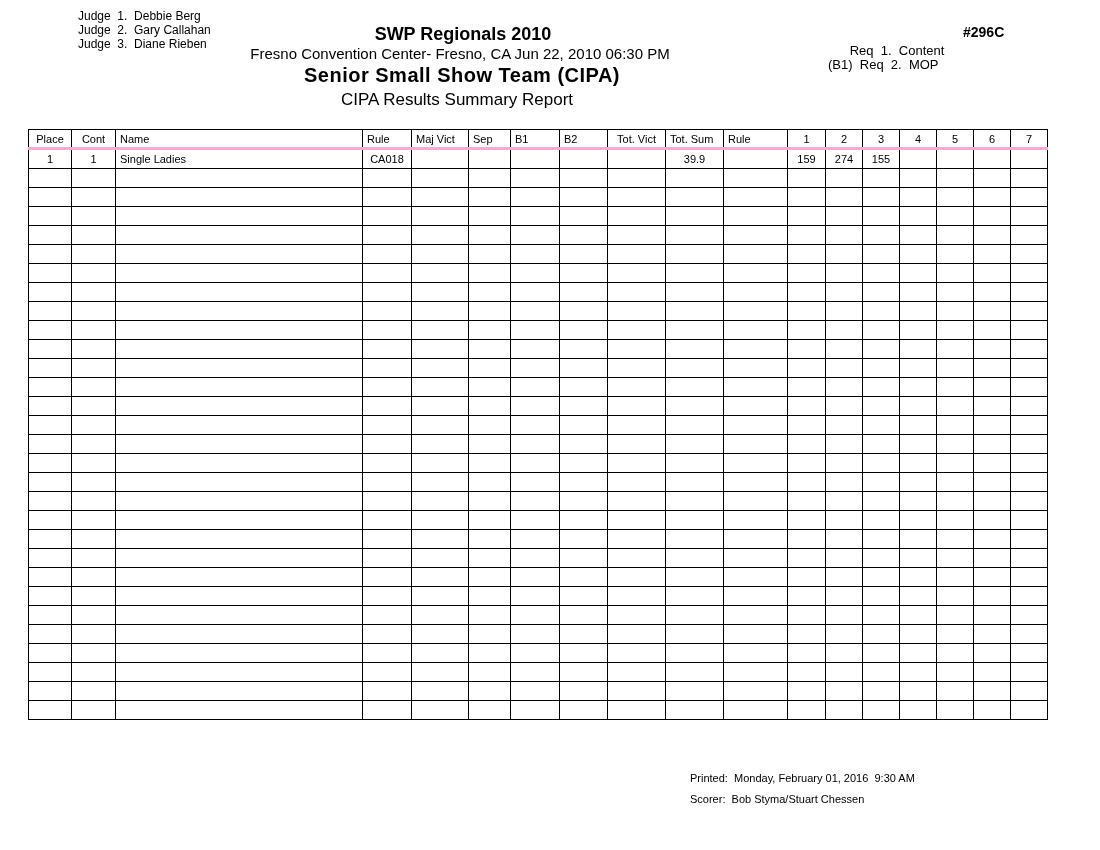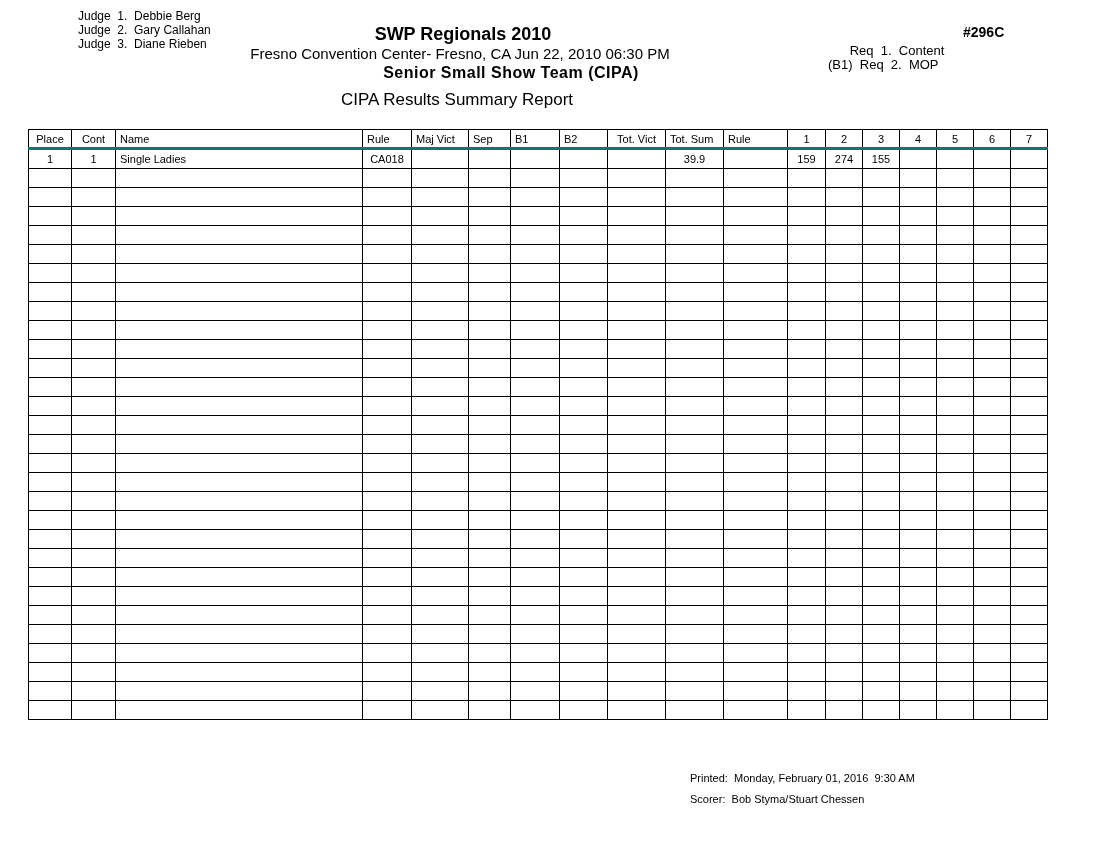--- a/index.html
+++ b/index.html
@@ -2,28 +2,28 @@
 <html><head>
 <meta charset="utf-8">
 <style>
   html, body { margin:0; padding:0; background:#fff; }
   body { width:1100px; height:850px; position:relative; font-family:"Liberation Sans", sans-serif; color:#000; overflow:hidden; }
   .judges { position:absolute; left:30px; top:9px; font-size:12px; line-height:14px;margin-left:48px; }
   .judges div { white-space:pre; }
   .center { position:absolute; left:0; width:924px; text-align:center; }
   .t1 { top:24px; font-size:18px; font-weight:bold; left:1px; }
   .t2 { top:45px; font-size:15px; left:-2px; }
-  .t3 { top:64px; font-size:16px; font-weight:bold; letter-spacing:0.5px; left:14px;padding-left:35px; }
+  .t3 { top:64px; font-size:20px; font-weight:bold; letter-spacing:0.5px; left:0; }
   .t4 { top:90px; font-size:17px; left:-5px; }
   .code { position:absolute; left:963px; top:24px; font-size:14px; font-weight:bold; }
   .reqs { position:absolute; left:828px; top:44px; font-size:13px; line-height:14px; }
   .reqs div { white-space:pre; }
   table { position:absolute; left:28px; top:129px; border-collapse:collapse; table-layout:fixed; }
   td, th { border:1px solid #000; height:18px; padding:0 4px; font-size:11px; font-weight:normal; white-space:nowrap; overflow:hidden; }
-  thead th { border-bottom:3px solid #0f766e; height:17px; }
+  thead th { border-bottom:3px solid #f9a8d4; height:17px; }
   th.l, td.l { text-align:left; }
   th.c, td.c { text-align:center; }
   .footer { position:absolute; left:690px; font-size:11px; white-space:pre;margin-top:44px; }
   .f1 { top:728px; }
   .f2 { top:749px; }
 </style>
 </head>
 <body>
 
 <div class="judges">

